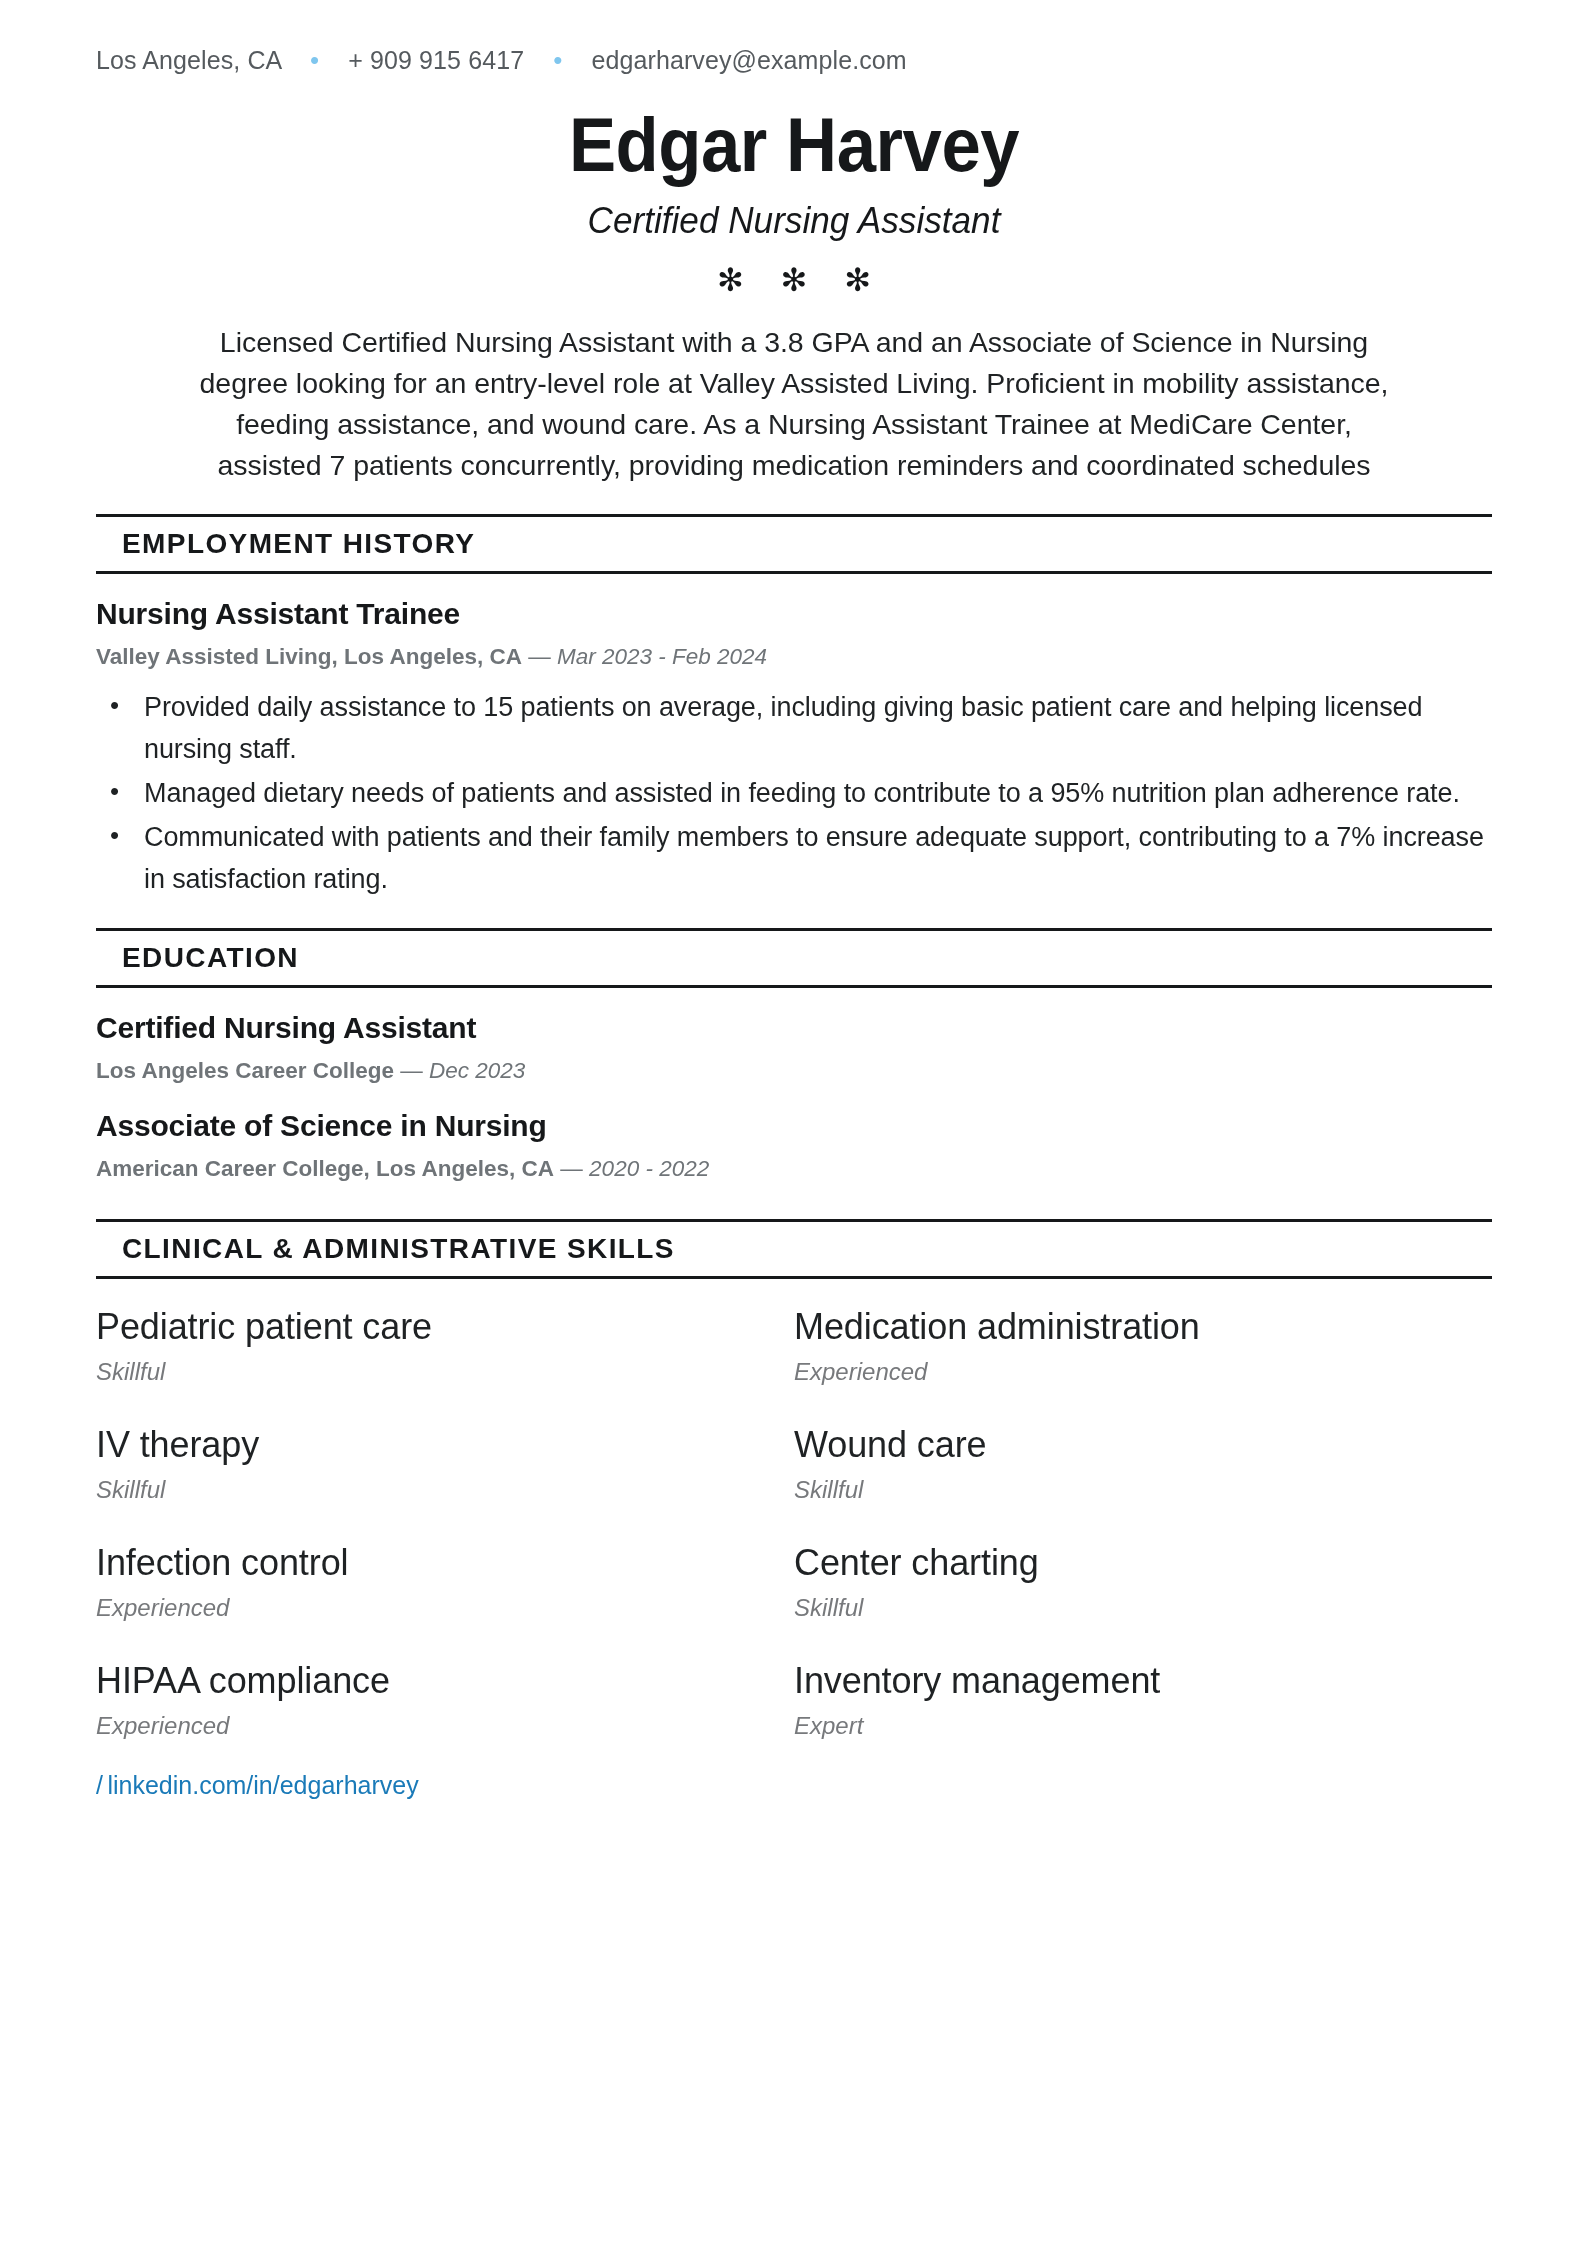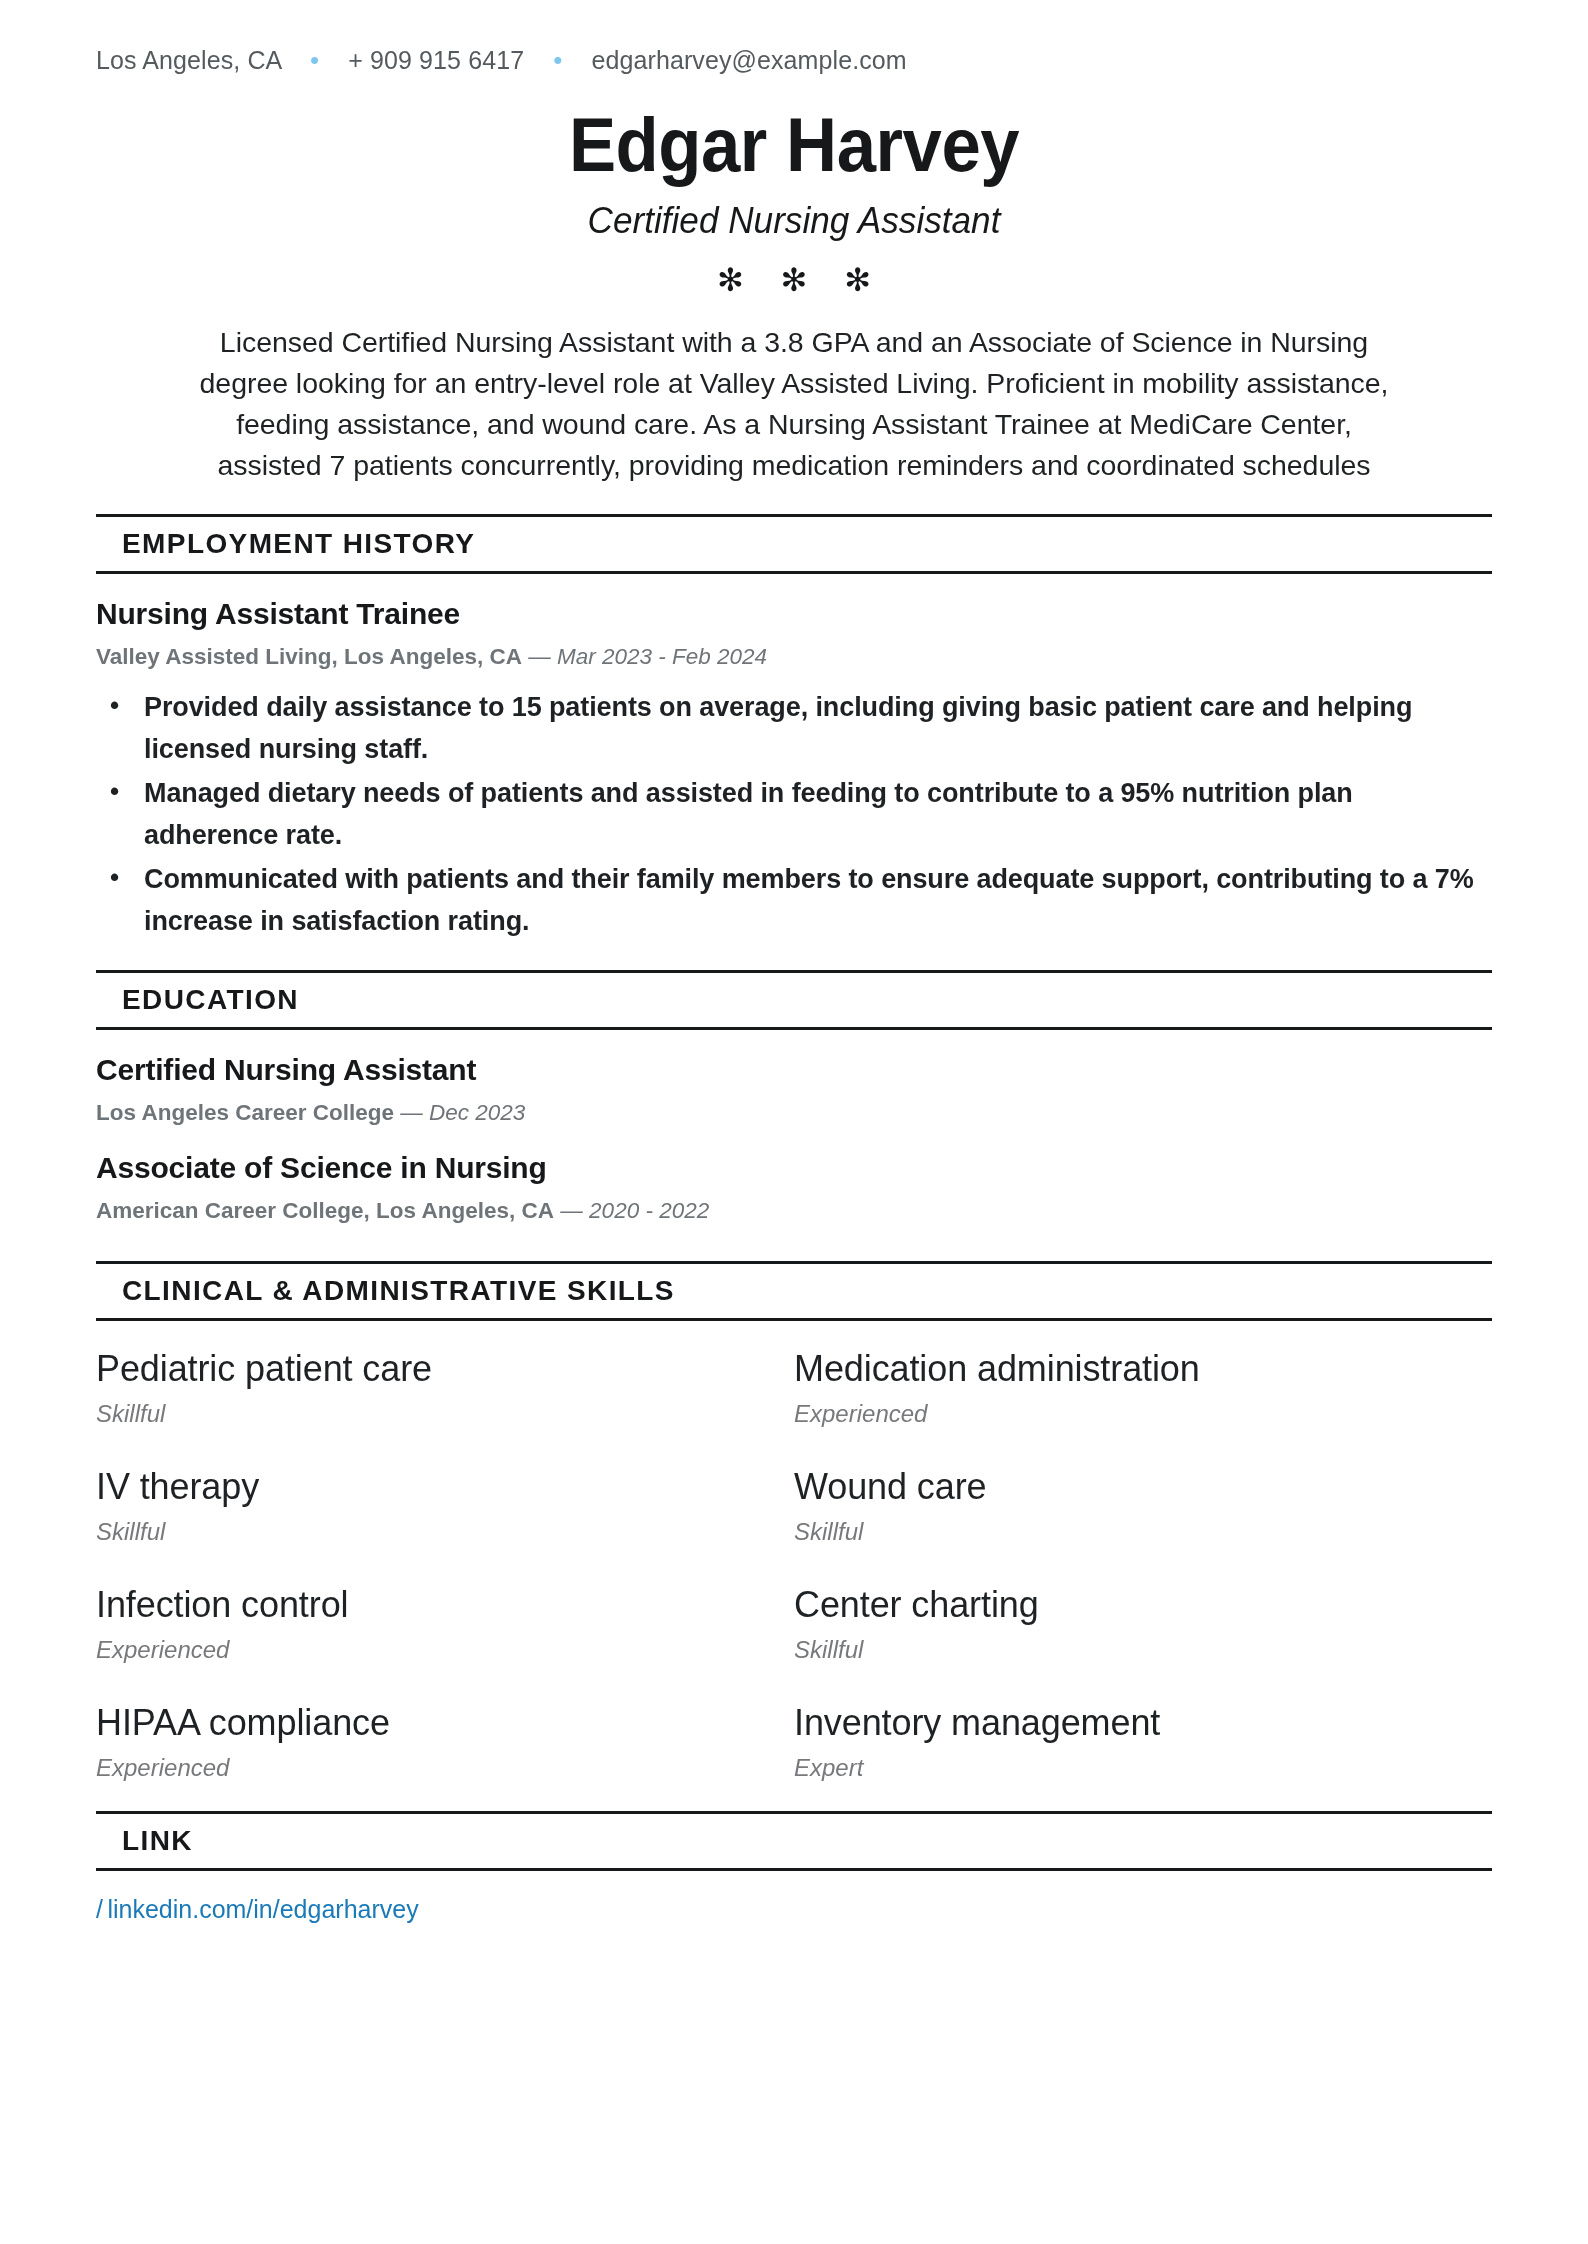--- a/index.html
+++ b/index.html
@@ -124,21 +124,20 @@
     padding: 0;
   }
   ul.bullets li {
     position: relative;
     padding-left: 48px;
     font-size: 27px;
     line-height: 1.56;
     color: #1f2224;
     margin-bottom: 2px;
     letter-spacing: -0.1px;
-    font-weight: bold;
   }
   ul.bullets li::before {
     content: "\2022";
     position: absolute;
     left: 14px;
     top: -1px;
     font-size: 26px;
     color: #1f2224;
   }
 
@@ -273,22 +272,19 @@
         <div class="skill-level">Experienced</div>
       </div>
       <div>
         <div class="skill-name">Inventory management</div>
         <div class="skill-level">Expert</div>
       </div>
     </div>
   </div>
 
   <div class="section">
-    <div class="section-head">
-      <div class="section-title">LINK</div>
-    </div>
     <div class="link-row">
       <span class="link-url">/</span>
       <a class="link-url" href="#">linkedin.com/in/edgarharvey</a>
     </div>
   </div>
 
 </div>
 
 </body></html>

